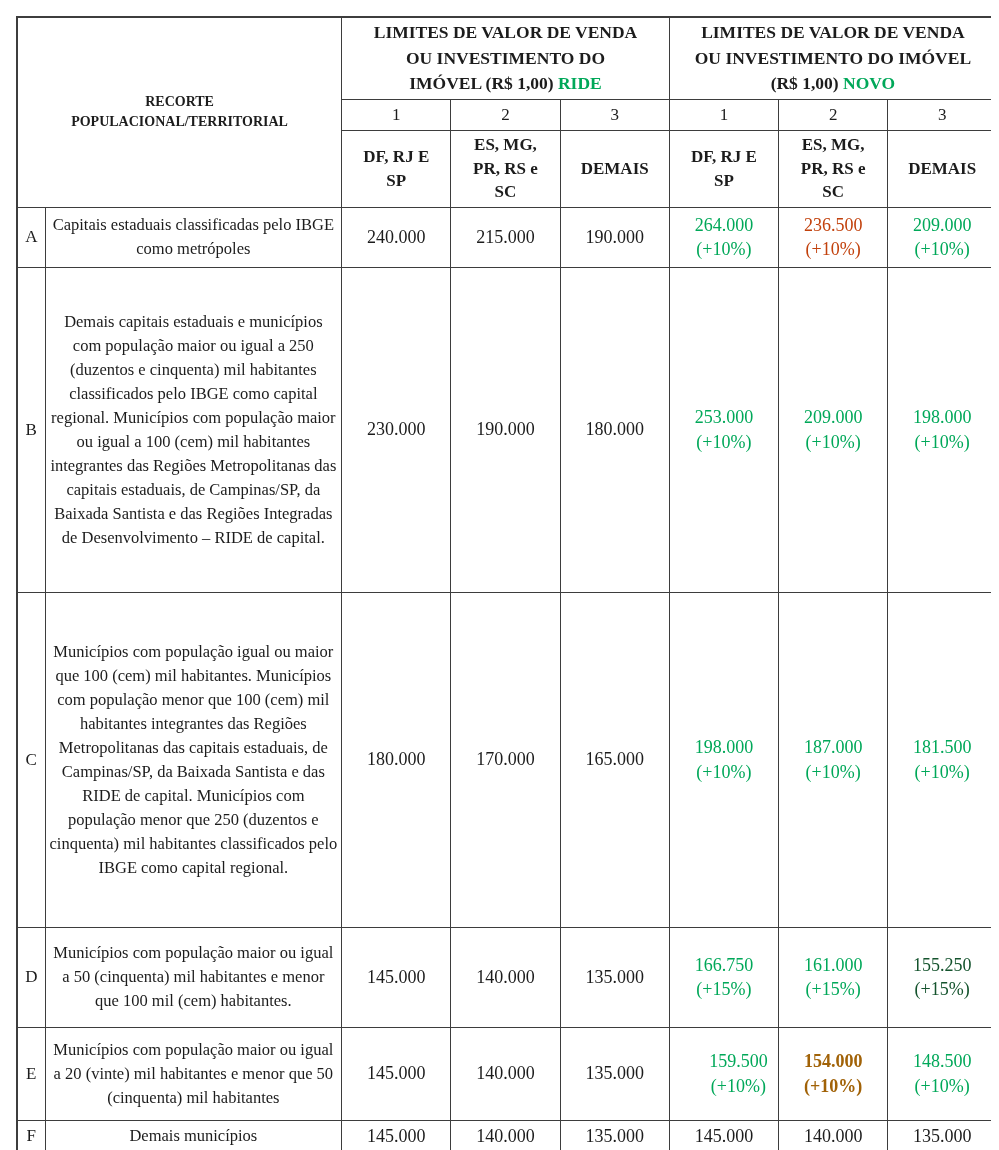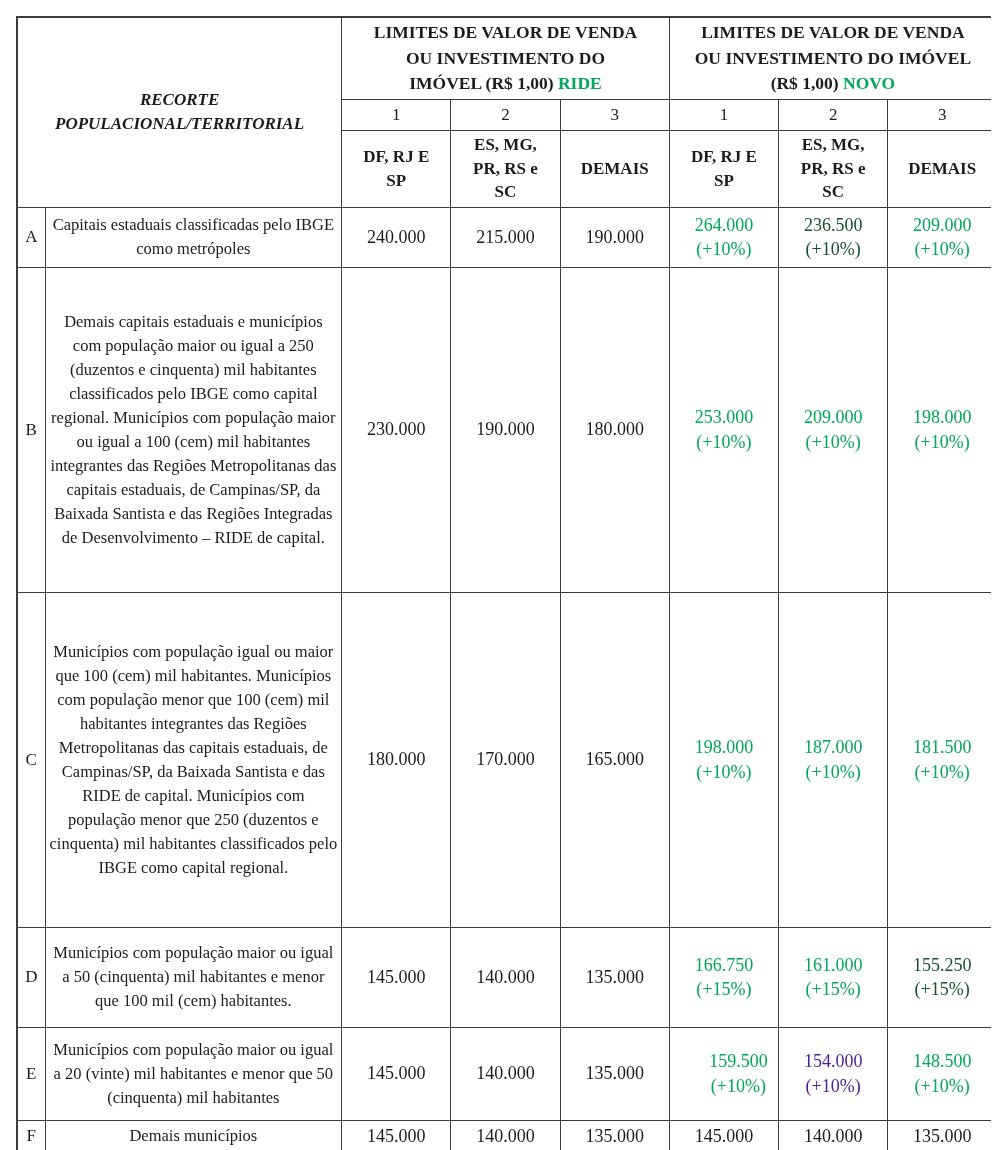--- a/index.html
+++ b/index.html
@@ -23,23 +23,22 @@
     overflow: hidden;
   }
   col.c-letter { width: 28px; }
   col.c-desc   { width: 296px; }
   col.c-val    { width: 109px; }
 
   .pre { white-space: pre-line; }
 
   .corner {
     font-weight: bold;
-    font-size: 17px;
+    font-size: 14px;
     line-height: 1.45;
-    font-style: italic;
   }
   .group {
     font-weight: bold;
     font-size: 17.5px;
     line-height: 1.45;
   }
   .num-head {
     font-weight: normal;
     font-size: 17px;
     height: 28px;
@@ -122,21 +121,21 @@
   </thead>
   <tbody>
     <tr class="row-A">
       <td class="letter-cell">A</td>
       <td class="desc-cell">Capitais estaduais classificadas pelo IBGE como metrópoles</td>
       <td class="val-cell">240.000</td>
       <td class="val-cell">215.000</td>
       <td class="val-cell">190.000</td>
       <td class="val-cell pre hl-green" style="color: rgb(0, 168, 89);">264.000
 (+10%)</td>
-      <td class="val-cell pre hl-green" style="color: #14532d;">236.500
+      <td class="val-cell pre hl-green" style="color: #c2410c;">236.500
 (+10%)</td>
       <td class="val-cell pre hl-green" style="color: rgb(0, 168, 89);">209.000
 (+10%)</td>
     </tr>
     <tr class="row-B">
       <td class="letter-cell">B</td>
       <td class="desc-cell">Demais capitais estaduais e municípios com população maior ou igual a 250 (duzentos e cinquenta) mil habitantes classificados pelo IBGE como capital regional. Municípios com população maior ou igual a 100 (cem) mil habitantes integrantes das Regiões Metropolitanas das capitais estaduais, de Campinas/SP, da Baixada Santista e das Regiões Integradas de Desenvolvimento – RIDE de capital.</td>
       <td class="val-cell">230.000</td>
       <td class="val-cell">190.000</td>
       <td class="val-cell">180.000</td>
@@ -174,21 +173,21 @@
 (+15%)</td>
     </tr>
     <tr class="row-E">
       <td class="letter-cell">E</td>
       <td class="desc-cell">Municípios com população maior ou igual a 20 (vinte) mil habitantes e menor que 50 (cinquenta) mil habitantes</td>
       <td class="val-cell">145.000</td>
       <td class="val-cell">140.000</td>
       <td class="val-cell">135.000</td>
       <td class="val-cell pre hl-green" style="color: rgb(0, 168, 89); padding-left: 32px;">159.500
 (+10%)</td>
-      <td class="val-cell pre hl-green" style="color: #4c1d95;">154.000
+      <td class="val-cell pre hl-green" style="color: #a16207; font-weight: bold;">154.000
 (+10%)</td>
       <td class="val-cell pre hl-green" style="color: rgb(0, 168, 89);">148.500
 (+10%)</td>
     </tr>
     <tr class="row-F">
       <td class="letter-cell">F</td>
       <td class="desc-cell">Demais municípios</td>
       <td class="val-cell">145.000</td>
       <td class="val-cell">140.000</td>
       <td class="val-cell">135.000</td>

